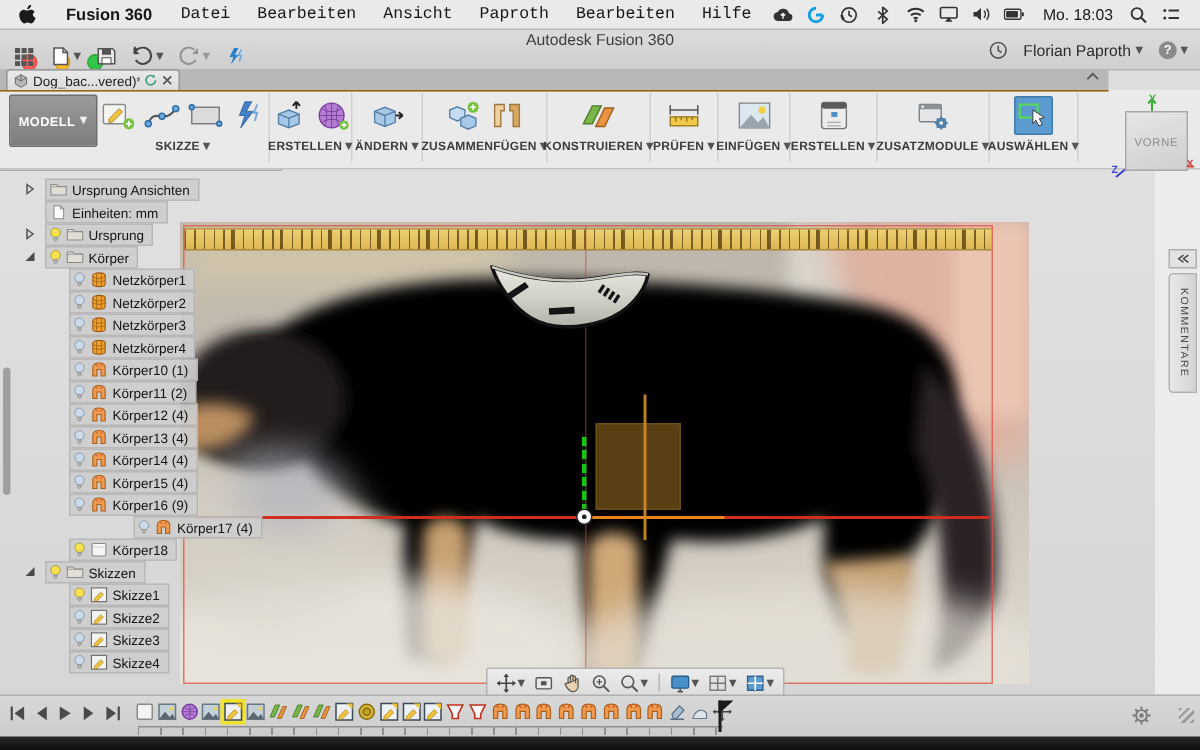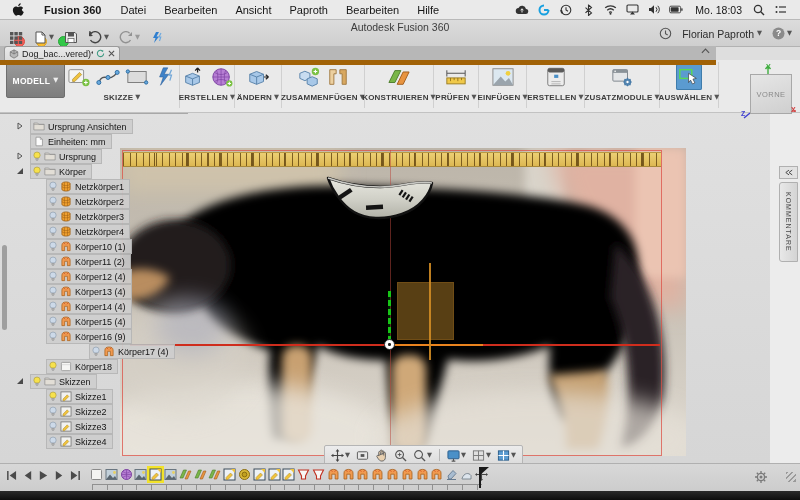--- a/index.html
+++ b/index.html
@@ -6,42 +6,42 @@
   body{font-family:"Liberation Sans",sans-serif;background:#9a9a9a;-webkit-font-smoothing:antialiased;}
   .app{position:relative;width:800px;height:500px;background:#dedede;overflow:hidden;}
   .caret{font-family:"DejaVu Sans",sans-serif;font-size:6.5px;color:#555;line-height:1;}
   svg{display:block;}
 
   
   .menubar{position:absolute;left:0;top:0;width:800px;height:19px;background:#eaeaea;border-bottom:1px solid #b9b9b9;display:flex;align-items:center;font-size:11px;color:#161616;z-index:60;}
   .mb-left{display:flex;align-items:center;height:100%;}
   .mb-apple{padding:0 10px 0 12px;display:flex;align-items:center;}
   .mb-app{font-weight:bold;padding:0 10px;}
-  .menu-item{padding:0 9px;}
+  .menu-item{padding:0 9px;font-family:Liberation Mono, monospace;}
   .mb-right{margin-left:auto;display:flex;align-items:center;height:100%;padding-right:8px;}
   .status-icon{width:14px;height:13px;margin:0 4px;display:flex;align-items:center;justify-content:center;}
   .mb-clock{font-size:10.5px;margin:0 6px 0 8px;white-space:nowrap;}
 
   
   .chrome{position:absolute;left:0;top:19px;width:800px;height:27px;background:linear-gradient(#dcdcdc,#cfcfcf);border-bottom:1px solid #b2b2b2;z-index:55;}
   .traffic{position:absolute;top:17px;width:9px;height:9px;border-radius:50%;}
   .t-close{left:14px;background:#f95f57;border:.5px solid #d94c44;}
   .t-min{left:36px;background:#fbbd2e;border:.5px solid #d8a023;}
   .t-zoom{left:58px;background:#33c748;border:.5px solid #27a738;}
   .win-title{position:absolute;left:0;right:0;top:2px;text-align:center;font-size:10.5px;color:#3d3d3d;}
   .qa-row{position:absolute;left:4px;top:10px;display:flex;align-items:center;height:16px;}
   .qa-btn{display:flex;align-items:center;margin:0 5px;}
   .qa-btn svg{width:14px;height:13px;}
   .qa-btn.disabled{opacity:.45;}
   .qa-btn .caret{margin-left:2px;}
   .chrome-right{position:absolute;right:8px;top:8px;display:flex;align-items:center;gap:10px;}
   .user-name{font-size:10.5px;color:#2c2c2c;}
 
   
-  .tabbar{position:absolute;left:0;top:46px;width:716px;height:14px;background:#b7b7b7;border-bottom:5px solid #a16207;z-index:55;}
+  .tabbar{position:absolute;left:0;top:46px;width:716px;height:14px;background:#b7b7b7;border-bottom:1px solid #a16207;z-index:55;padding-left:23px;}
   .tab{position:absolute;left:4px;top:0;height:14px;width:116px;background:linear-gradient(#e9e9e9,#dcdcdc);border:1px solid #9a9a9a;border-bottom:none;border-radius:3px 3px 0 0;display:flex;align-items:center;padding:0 4px;gap:3px;box-sizing:border-box;}
   .tab-label{font-size:9px;color:#222;white-space:nowrap;overflow:hidden;flex:1;}
   .tab-collapse{position:absolute;right:6px;top:2px;}
 
   
   .ribbon{position:absolute;left:0;top:60px;width:800px;height:52px;background:#eaeaea;border-bottom:1px solid #c2c2c2;display:flex;z-index:50;}
   .workspace-btn{width:57px;height:33px;margin:3px 0 0 6px;background:linear-gradient(#9a9a9a,#7d7d7d);border:1px solid #6e6e6e;border-radius:2px;color:#fff;font-size:8.5px;font-weight:bold;letter-spacing:.3px;display:flex;align-items:center;justify-content:center;gap:3px;}
   .workspace-btn .caret{color:#eee;}
   .rgroup{height:46px;margin-top:2px;border-right:1px solid #d0d0d0;display:flex;flex-direction:column;align-items:center;justify-content:flex-start;box-sizing:border-box;}
   .rg-icons{display:flex;align-items:center;justify-content:center;gap:3px;height:30px;}

